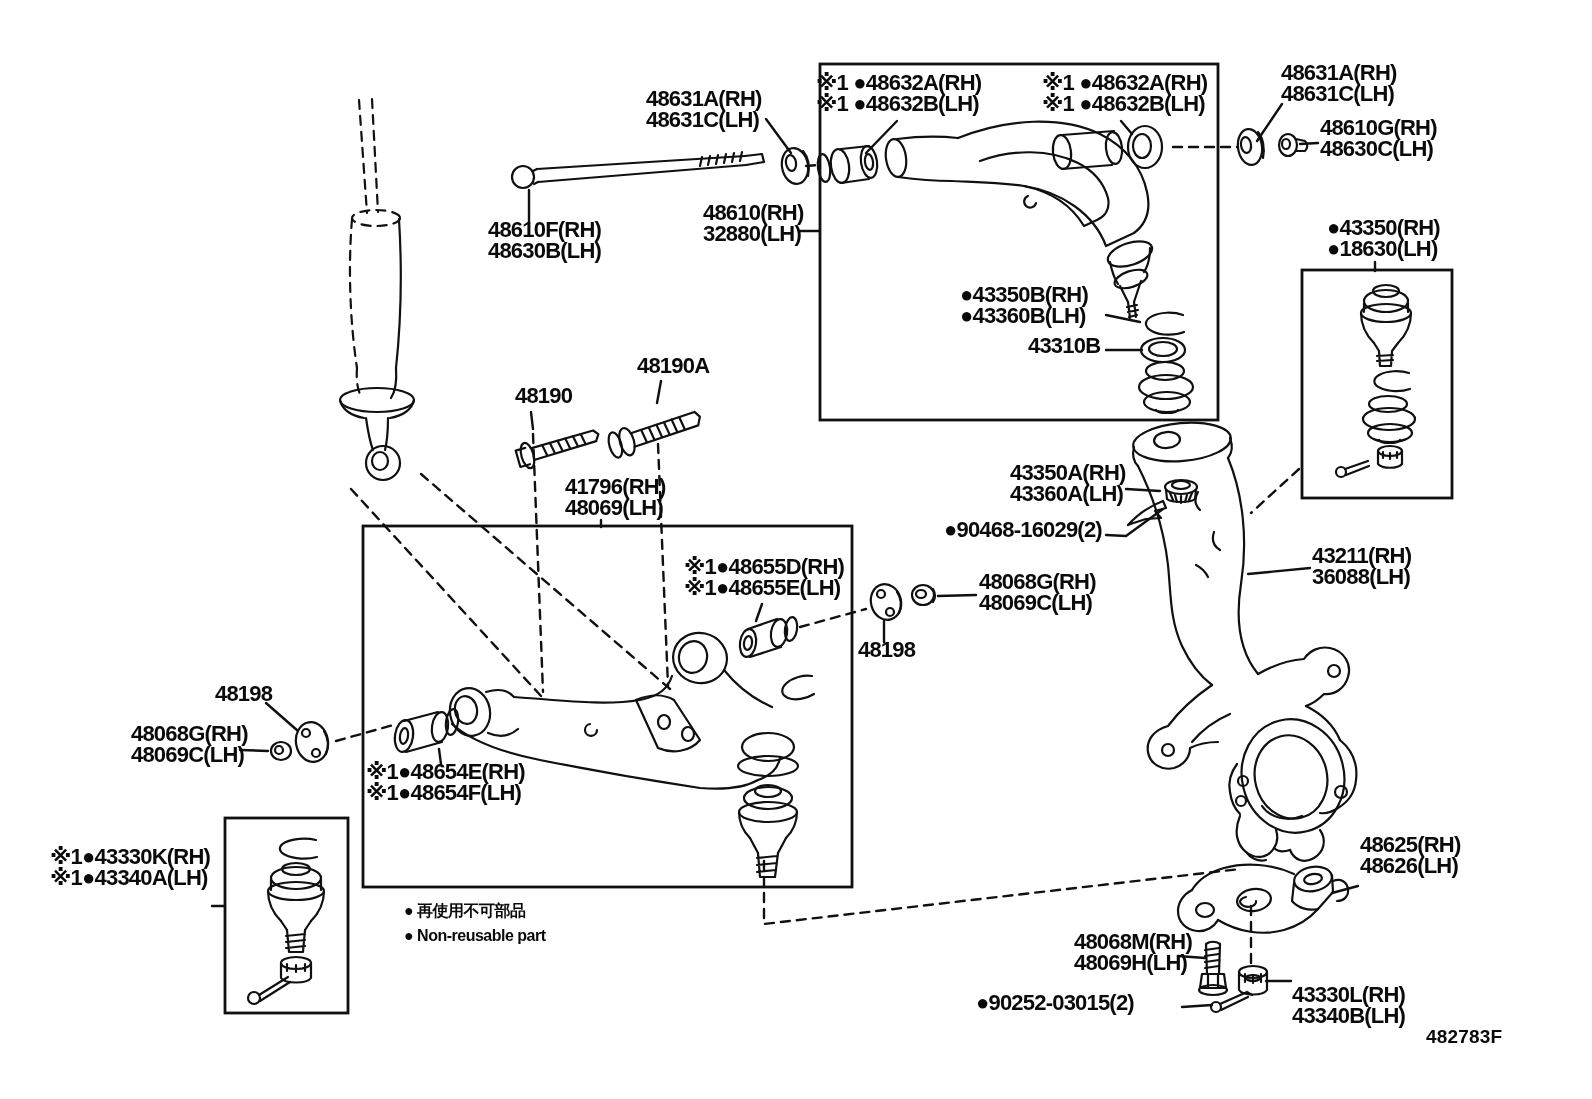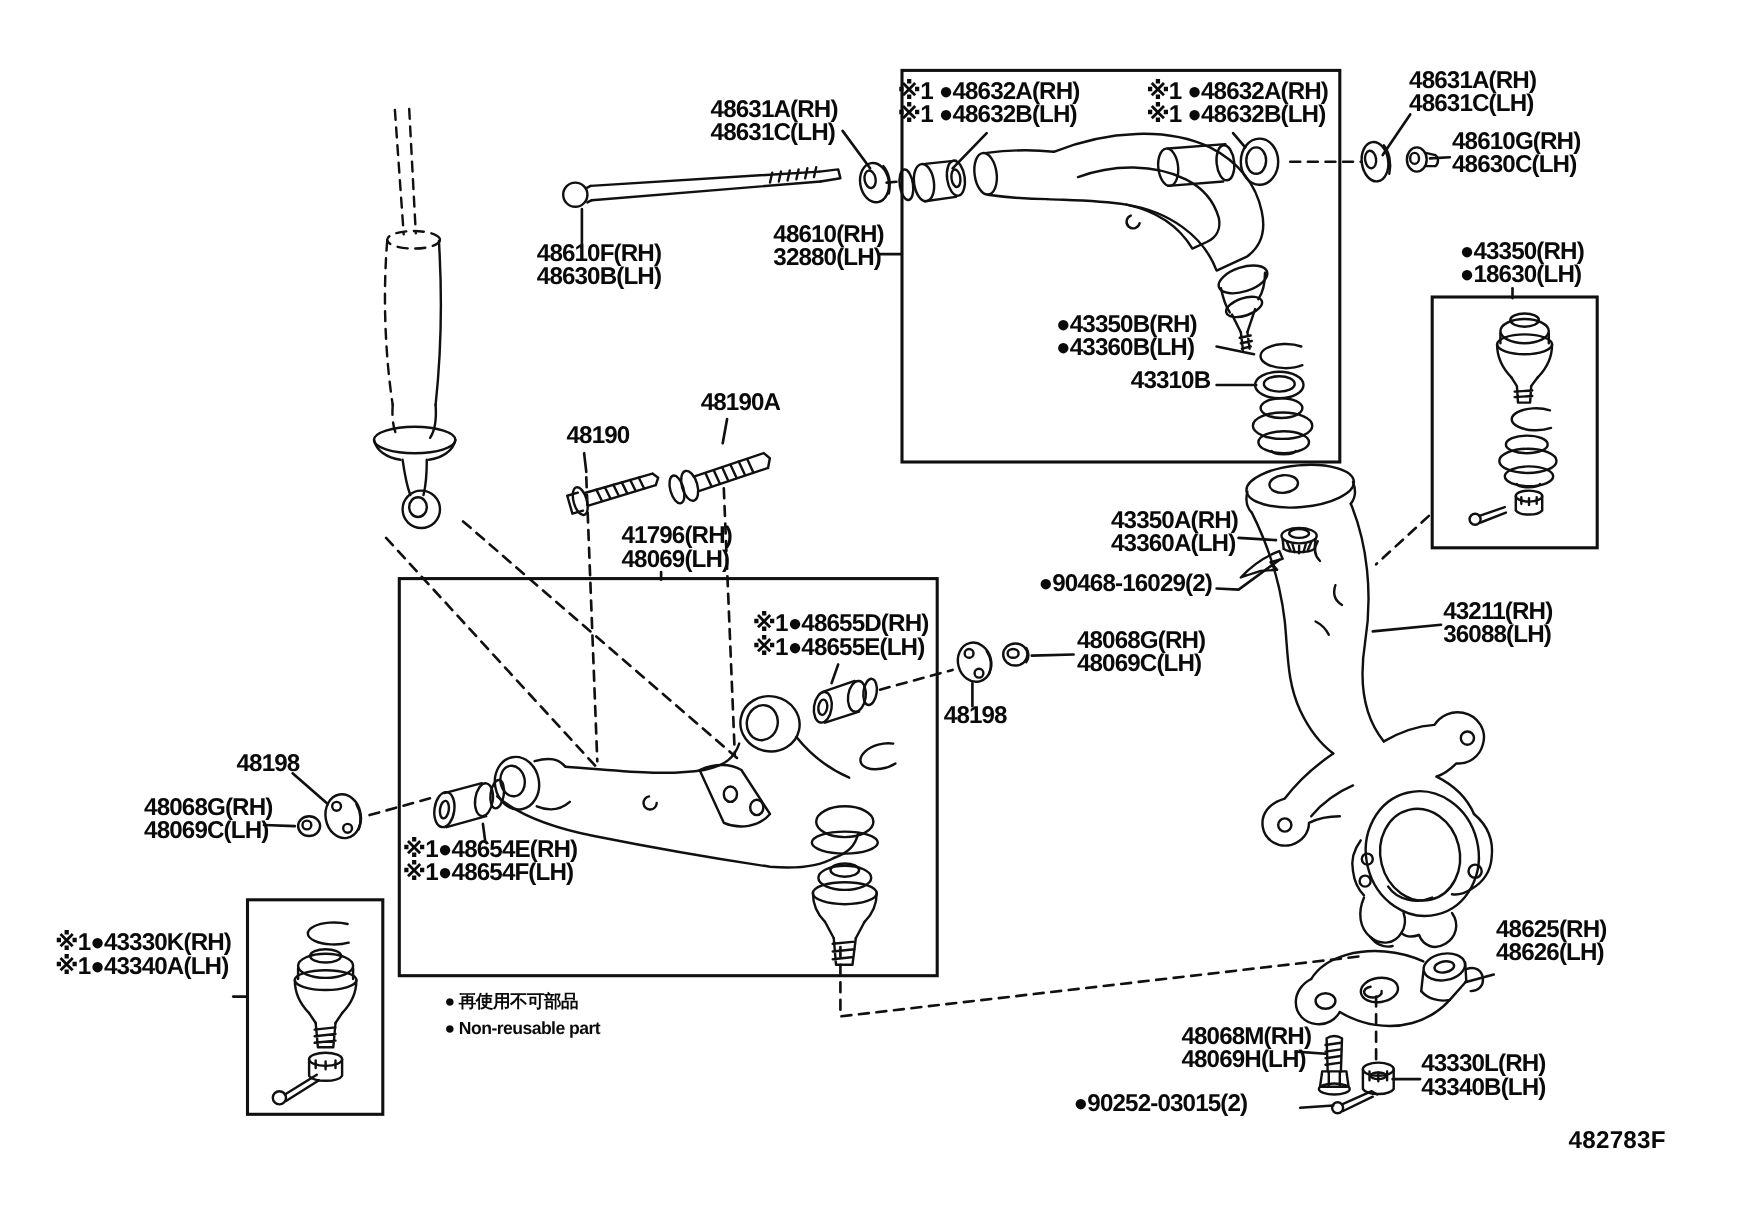--- a/index.html
+++ b/index.html
@@ -7,21 +7,21 @@
          font-family:"Liberation Sans","DejaVu Sans",sans-serif;}
   svg{position:absolute;left:0;top:0;}
   .ln{fill:none;stroke:#101010;stroke-width:2.2;stroke-linecap:round;stroke-linejoin:round;}
   .ld{fill:none;stroke:#101010;stroke-width:2.4;stroke-linecap:round;}
   .bx{fill:none;stroke:#101010;stroke-width:2.8;}
   .dsh{stroke-dasharray:9 7;}
   .lbl{position:absolute;font-weight:700;font-size:22px;line-height:21px;letter-spacing:-0.8px;
        color:#0a0a0a;white-space:pre;}
   .lbl span{display:block;}
   .sm{font-size:16px;line-height:25px;letter-spacing:-0.5px;}
-  .code{font-size:22px;letter-spacing:0.2px;}
+  .code{font-size:19px;letter-spacing:0.2px;}
 </style>
 </head>
 <body>
 
 <div id="stage">
 
 <svg width="1592" height="1099" viewBox="0 0 1592 1099">
 
   <rect class="bx" x="820" y="64" width="398" height="356"></rect>
   <rect class="bx" x="363" y="526" width="489" height="361"></rect>
@@ -338,20 +338,20 @@
   <div class="lbl" style="left:944px;top:519px"><span>●90468-16029(2)</span></div>
   <div class="lbl" style="left:1312px;top:545px"><span>43211(RH)</span><span>36088(LH)</span></div>
   <div class="lbl" style="left:979px;top:571px"><span>48068G(RH)</span><span>48069C(LH)</span></div>
   <div class="lbl" style="left:858px;top:639px"><span>48198</span></div>
   <div class="lbl" style="left:215px;top:683px"><span>48198</span></div>
   <div class="lbl" style="left:131px;top:723px"><span>48068G(RH)</span><span>48069C(LH)</span></div>
   <div class="lbl" style="left:366px;top:761px"><span>※1●48654E(RH)</span><span>※1●48654F(LH)</span></div>
   <div class="lbl" style="left:50px;top:846px"><span>※1●43330K(RH)</span><span>※1●43340A(LH)</span></div>
   <div class="lbl" style="left:1360px;top:834px"><span>48625(RH)</span><span>48626(LH)</span></div>
   <div class="lbl" style="left:1074px;top:931px"><span>48068M(RH)</span><span>48069H(LH)</span></div>
-  <div class="lbl" style="left:1292px;top:956px"><span>43330L(RH)</span><span>43340B(LH)</span></div>
+  <div class="lbl" style="left:1292px;top:984px"><span>43330L(RH)</span><span>43340B(LH)</span></div>
   <div class="lbl" style="left:976px;top:992px"><span>●90252-03015(2)</span></div>
 
   <div class="lbl sm" style="left:404px;top:898px"><span>● 再使用不可部品</span></div>
   <div class="lbl sm" style="left:404px;top:923px"><span>● Non-reusable part</span></div>
   <div class="lbl code" style="left:1426px;top:1026px"><span>482783F</span></div>
 
 </div>
 
 </body></html>

